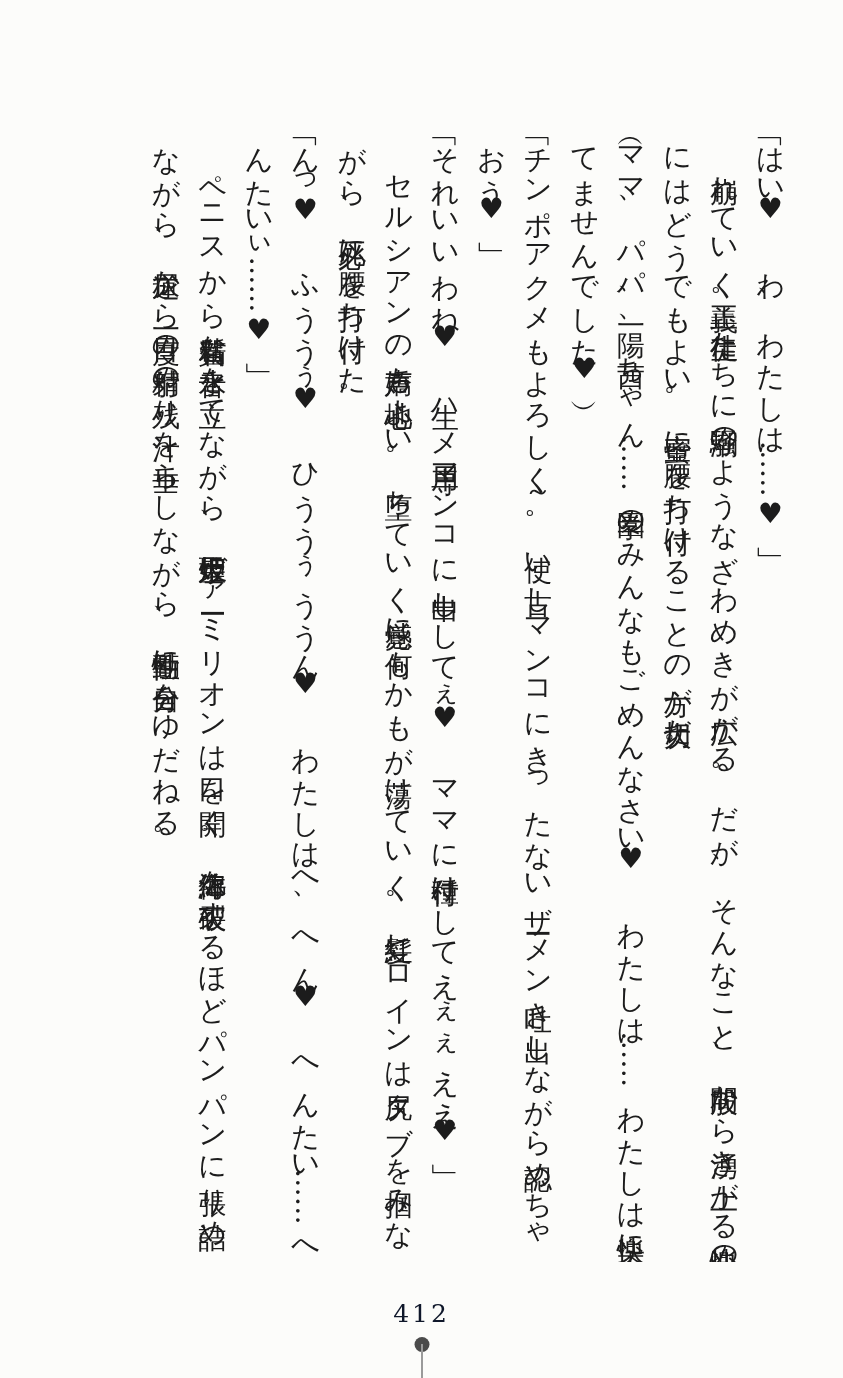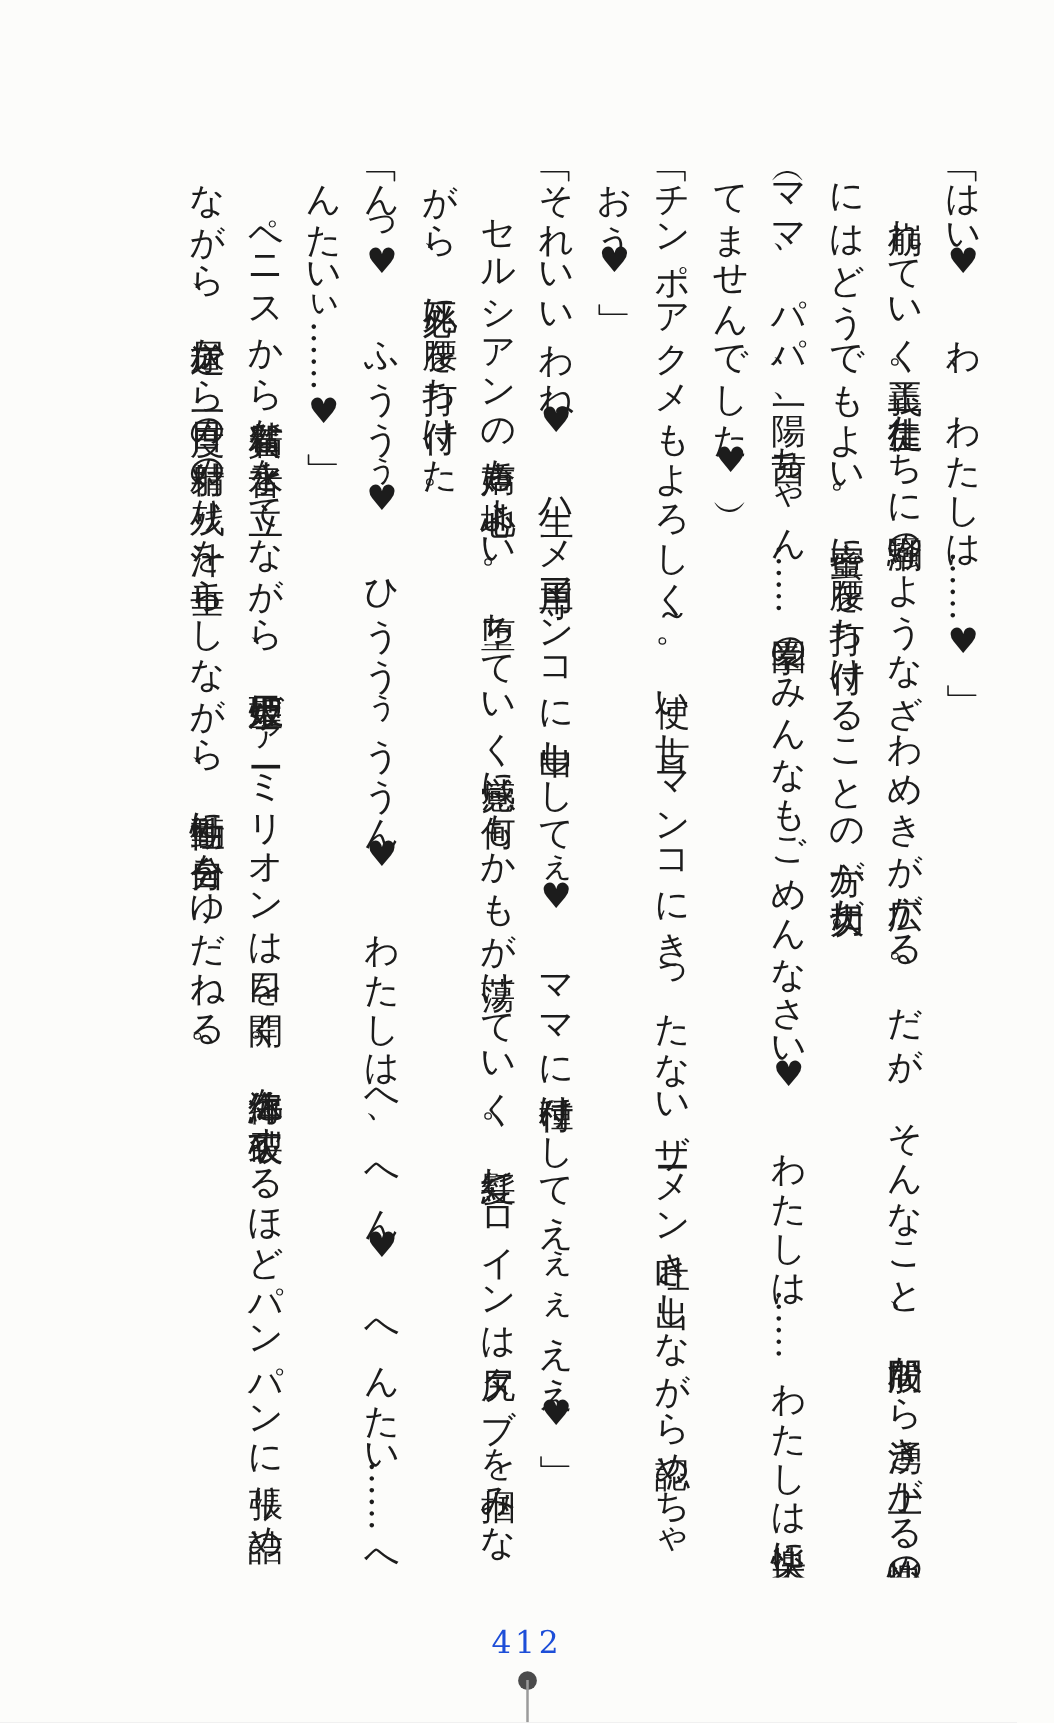--- a/index.html
+++ b/index.html
@@ -44,21 +44,21 @@
     width: 100%;
     height: 110px;
   }
   .page-number {
     position: absolute;
     bottom: 50px;
     left: 50%;
     transform: translateX(-50%);
     font-size: 25px;
     letter-spacing: 3px;
-    color: #1d4ed8;
+    color: #0f172a;
     font-family: "DejaVu Serif", "Liberation Serif", serif;
   }
   .marker-dot {
     position: absolute;
     bottom: 26px;
     left: 50%;
     transform: translateX(-50%);
     width: 15px;
     height: 15px;
     border-radius: 50%;

